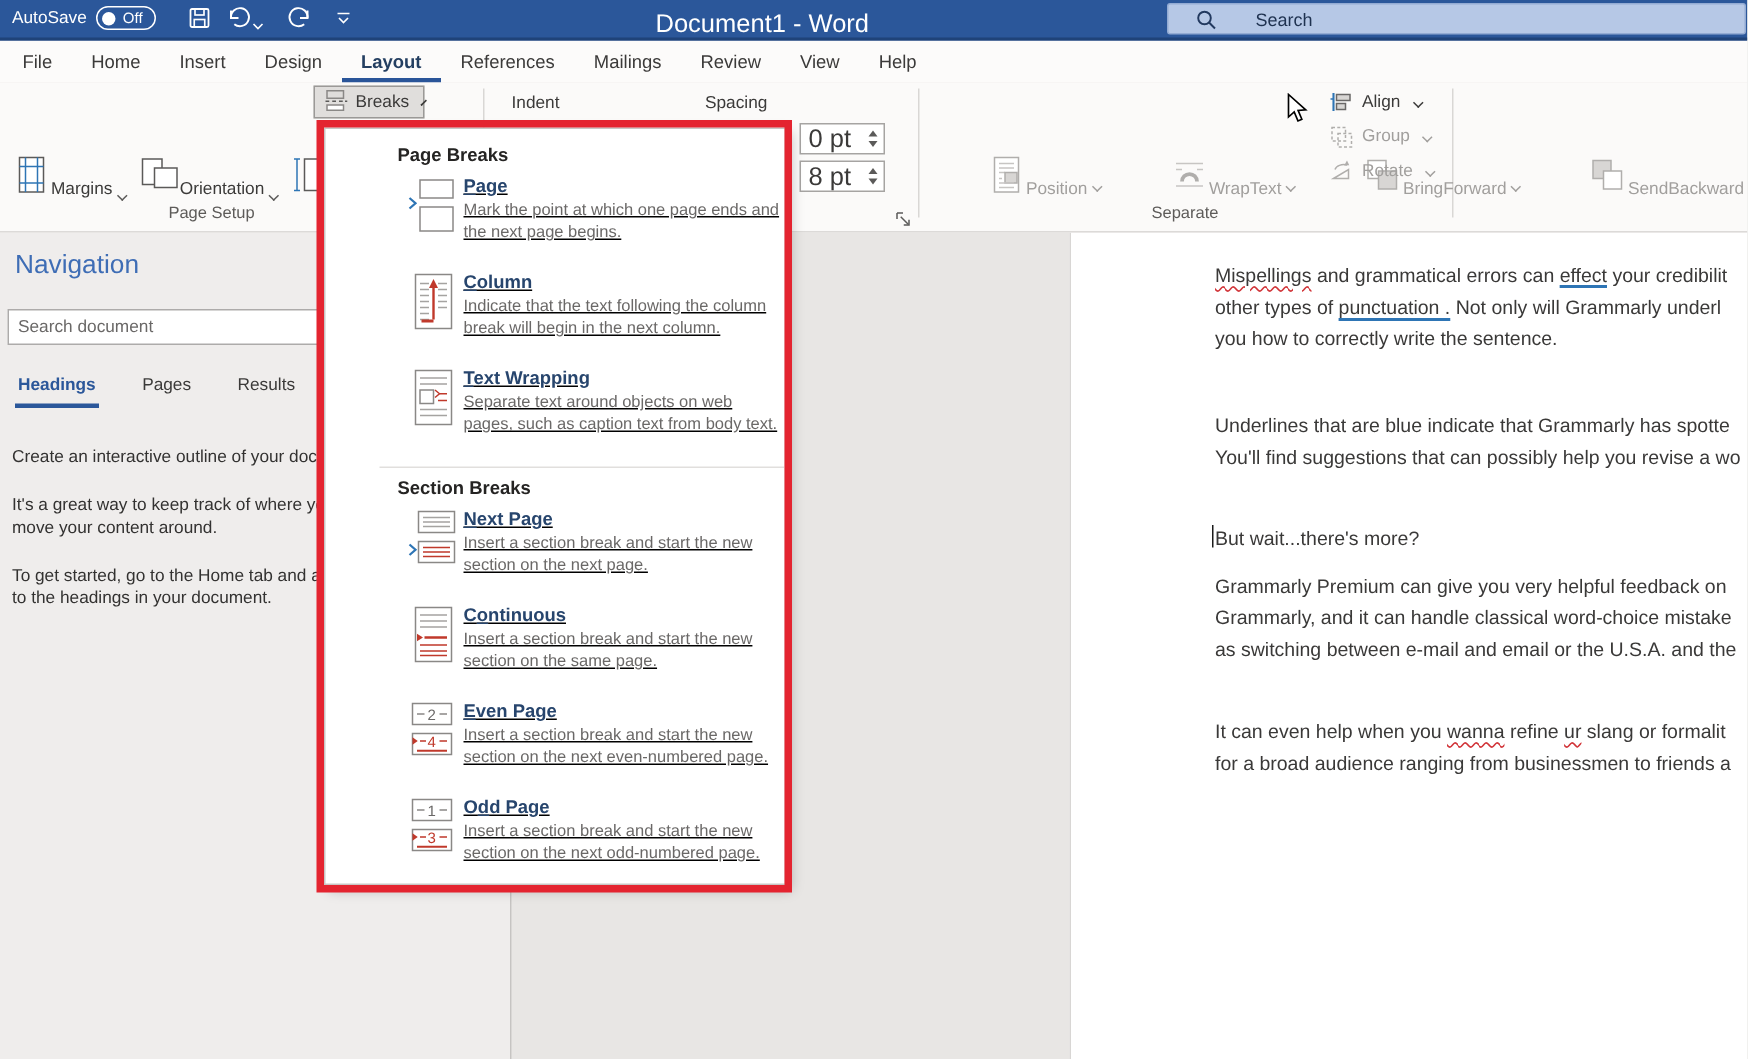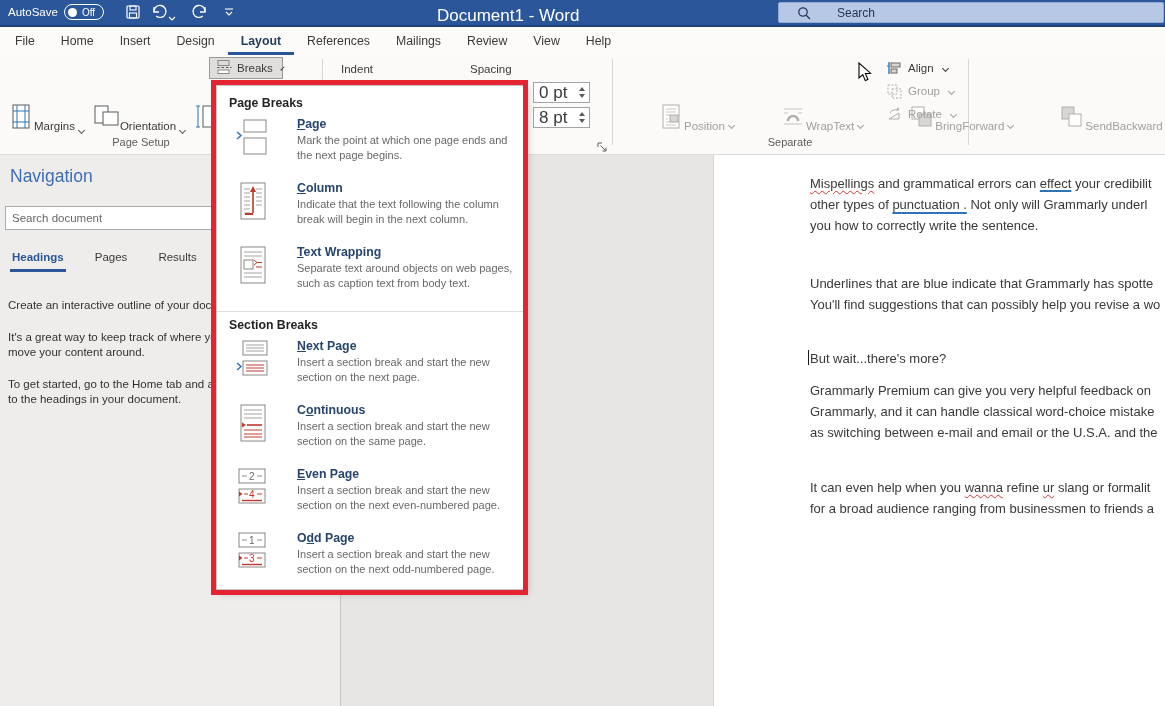--- a/index.html
+++ b/index.html
@@ -66,26 +66,26 @@
   .docarea { position: absolute; left: 341px; top: 155px; width: 824px; height: 551px; background: #e8e6e4; }
   .page { position: absolute; left: 372px; top: 0; width: 452px; height: 551px; background: #fff; overflow: hidden; border-left: 1px solid #d8d6d4; }
   .docp { position: absolute; left: 96px; white-space: nowrap; font-size: 13px; line-height: 21px; color: #3a3938; }
   .docp .ln { position: relative; height: 21px; }
   .caret { position: absolute; left: -2px; top: 2px; width: 1px; height: 15px; background: #1a1a1a; }
   .misspell { text-decoration-line: underline; text-decoration-style: wavy; text-decoration-color: #d13438; text-decoration-thickness: 1px; text-underline-offset: 2px; }
   .grammar { text-decoration-line: underline; text-decoration-color: #2e75b5; text-decoration-thickness: 1.5px; text-underline-offset: 3px; }
   .word-choice { text-decoration-line: underline; text-decoration-color: #2e75b5; text-decoration-thickness: 1.5px; text-underline-offset: 2px; border-bottom: 1.5px solid #e59593; }
 
   
-  .menu { position: absolute; left: 216px; top: 85px; width: 308px; height: 505px; background: #fff; border: 1px solid #c8c6c4; box-shadow: 3px 3px 8px rgba(0,0,0,.25); z-index: 30; padding-top: 6px; overflow: hidden; }
+  .menu { position: absolute; left: 216px; top: 85px; width: 308px; height: 505px; background: #fff; border: 1px solid #c8c6c4; box-shadow: 3px 3px 8px rgba(0,0,0,.25); z-index: 30; padding-top: 6px; overflow: hidden; padding-left: 36px; }
   .msec { font-weight: 700; font-size: 12.3px; color: #252423; padding: 4px 0 5px 12px; }
   .mdiv { height: 1px; background: #e1dfdd; margin: 4px 0 2px; }
   .mi { display: flex; height: 64px; padding-left: 18px; align-items: flex-start; }
   .mi-icon { width: 34px; margin-top: 2px; flex: none; }
-  .mi-text { margin-left: 28px; width: 238px; }
+  .mi-text { margin-left: 4px; width: 238px; text-decoration: underline; }
   .mi-title { font-size: 12.3px; font-weight: 600; color: #27456d; margin: 2px 0 2px; }
   .mi-title .accel { text-decoration: underline; }
   .mi-desc { font-size: 11px; color: #6a6867; line-height: 15px; }
 
   
   .redbox { position: absolute; left: 211px; top: 80px; width: 317px; height: 515px; border: 5px solid #e42430; z-index: 40; pointer-events: none; }
 
   
   .cursor { position: absolute; left: 858px; top: 62px; z-index: 99; pointer-events: none; }
 </style>

